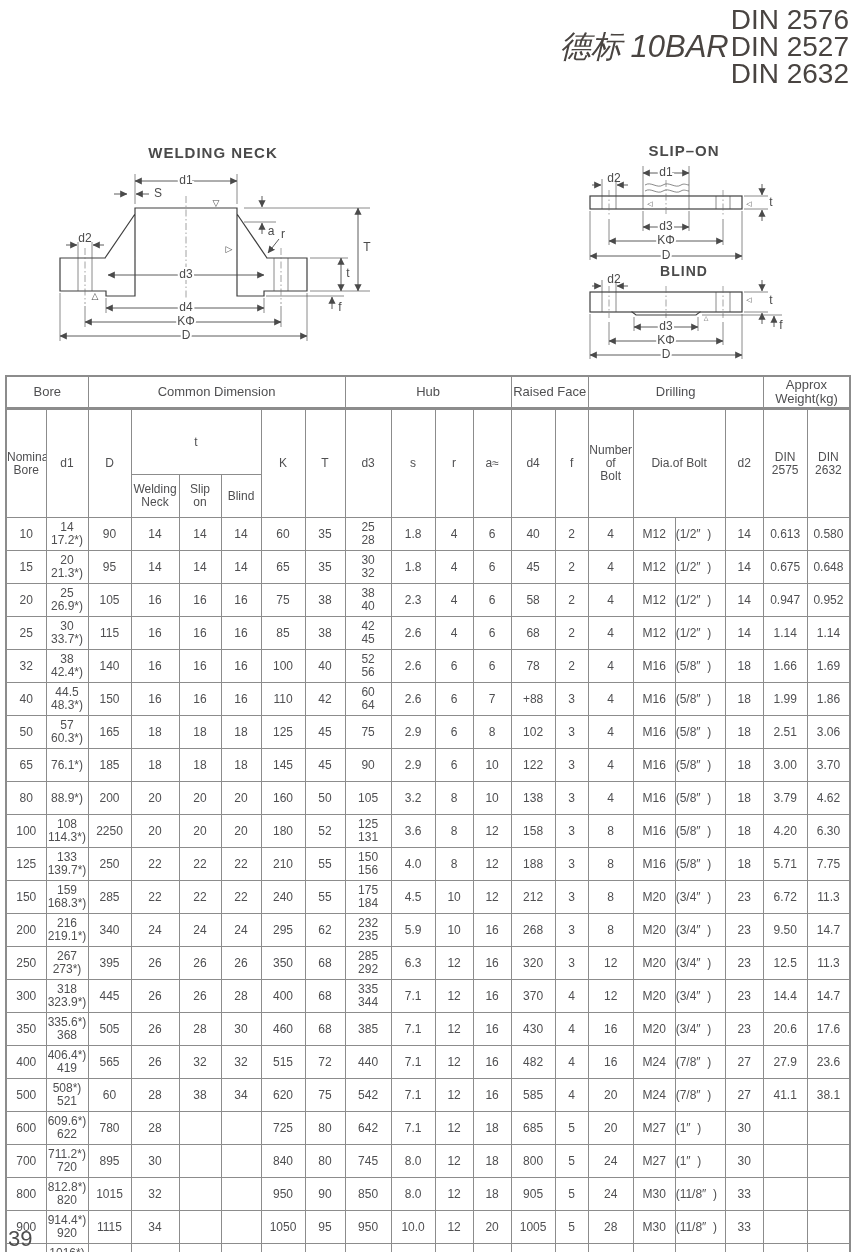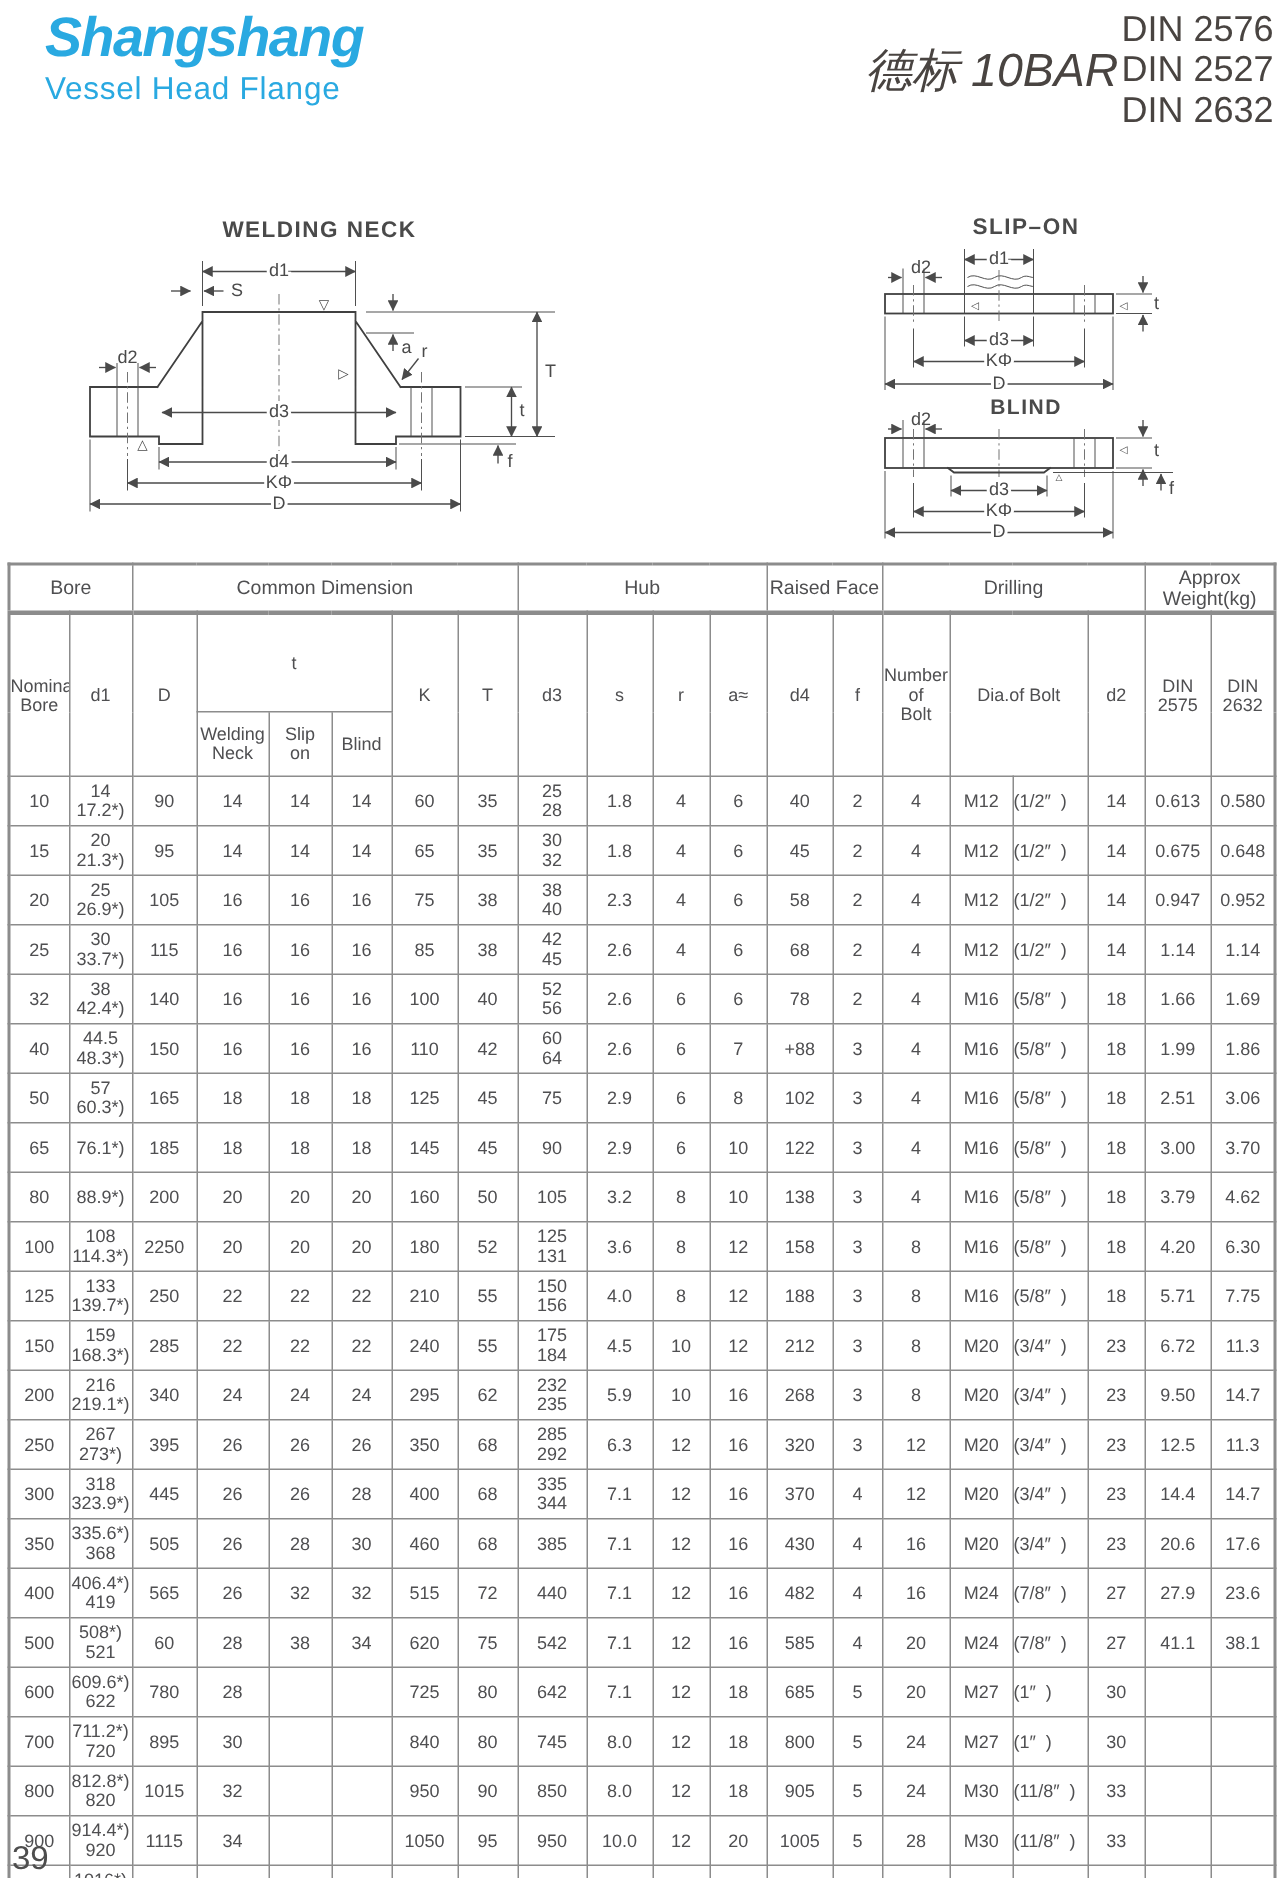--- a/index.html
+++ b/index.html
@@ -5,21 +5,21 @@
   html,body{margin:0;padding:0;background:#fff;}
   .page{position:relative;width:853px;height:1252px;background:#ffffff;overflow:hidden;
         font-family:"Liberation Sans",sans-serif;color:#4f4f51;}
 
   
   .logo{position:absolute;left:30px;top:6px;}
   .logo-title{font-size:37px;font-weight:bold;font-style:italic;color:#29a9e1;line-height:1.05;letter-spacing:-1px;}
   .logo-sub{font-size:21px;color:#29a9e1;margin-top:3px;letter-spacing:.5px;}
   .std-block{position:absolute;right:4px;top:6px;display:flex;align-items:center;}
   .std-cn{font-size:31px;color:#494441;white-space:nowrap;font-style:italic;}
-  .din-col{text-align:right;font-size:24px;color:#494441;line-height:27px;margin-left:2px;}
+  .din-col{text-align:right;font-size:28px;color:#494441;line-height:27px;margin-left:2px;}
 
   
   .diag{position:absolute;}
   .oline{stroke:#404040;stroke-width:1.2;fill:none;stroke-linecap:square;}
   .ext{stroke:#4a4a4a;stroke-width:.65;fill:none;}
   .cl{stroke:#707070;stroke-width:.65;fill:none;stroke-dasharray:7 2.5 1.5 2.5;}
   .dim{stroke:#4a4a4a;stroke-width:.9;fill:none;marker-start:url(#arr);marker-end:url(#arr);}
   .dime{stroke:#4a4a4a;stroke-width:.9;fill:none;marker-end:url(#arr);}
   .dlab{font-family:"Liberation Sans",sans-serif;font-size:12px;fill:#4a4a4a;text-anchor:middle;
         dominant-baseline:middle;paint-order:stroke;stroke:#ffffff;stroke-width:4px;}
@@ -40,24 +40,20 @@
   tbody td{height:30px;}
   td.frac{text-align:left;white-space:pre;padding-left:0;}
 
   .page-number{position:absolute;left:8px;top:1226px;font-size:22px;color:#4d4d4d;}
 </style>
 </head>
 <body>
 
 <div class="page">
 
-  <div class="logo">
-    <div class="logo-title">Shangshang</div>
-    <div class="logo-sub">Vessel Head Flange</div>
-  </div>
   <div class="std-block">
     <div class="std-cn">德标 10BAR</div>
     <div class="din-col">
       <div>DIN 2576</div>
       <div>DIN 2527</div>
       <div>DIN 2632</div>
     </div>
   </div>
 
   <svg class="diag" style="left:48px;top:136px;" width="350" height="232" viewBox="0 0 350 232">

